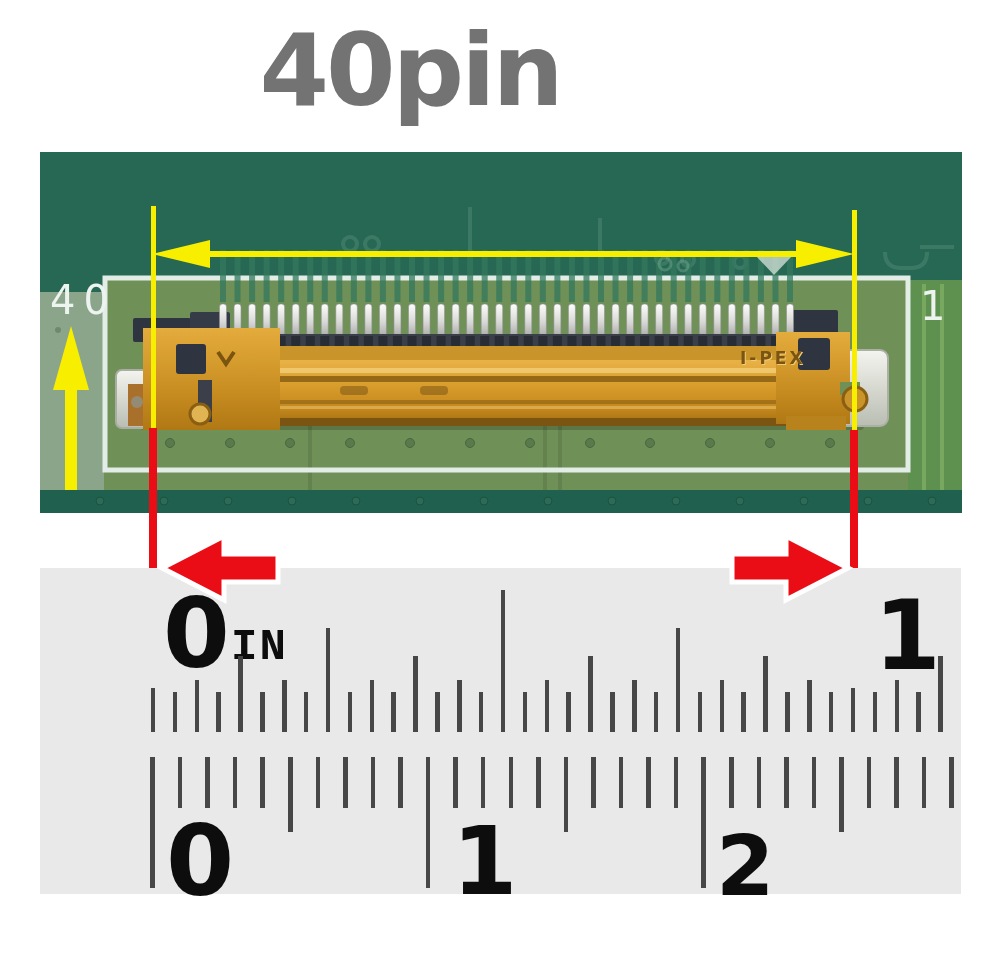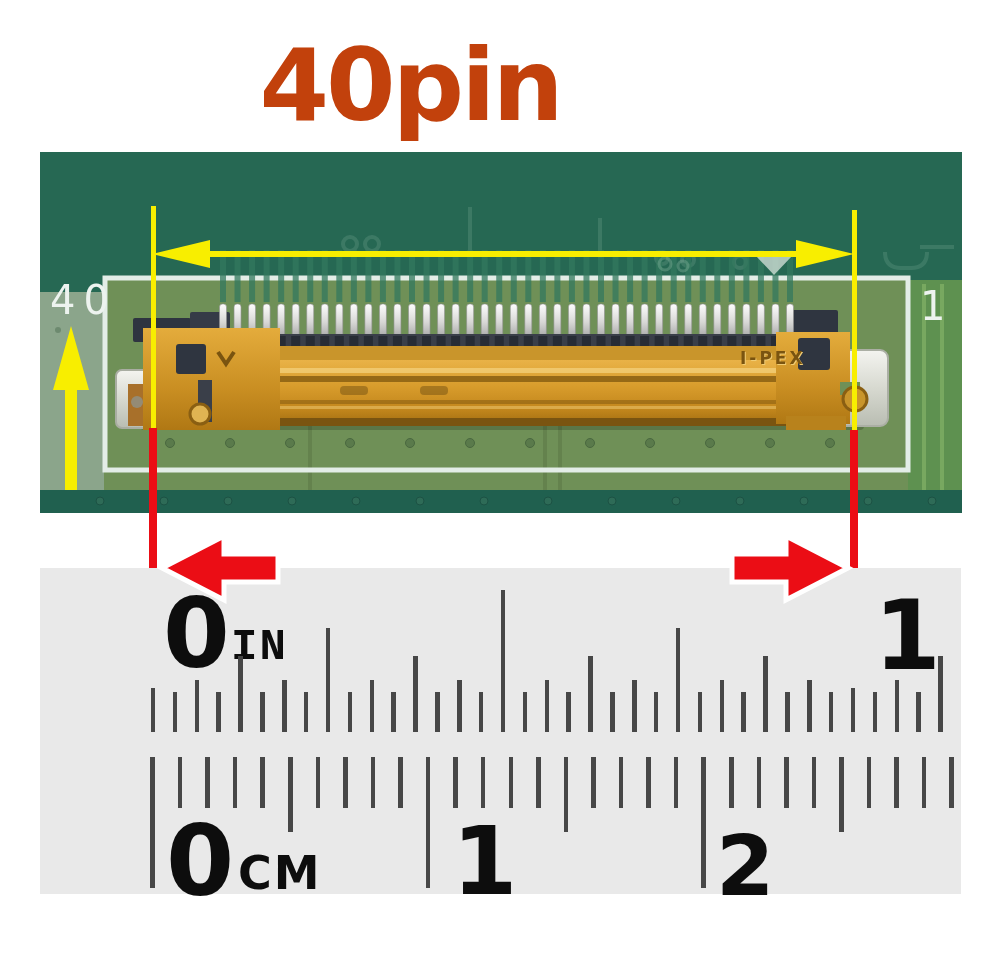--- a/index.html
+++ b/index.html
@@ -1,20 +1,20 @@
 <!DOCTYPE html>
 <html style="--yellow: #F8EE00; --red: #EB0D15; --ruler-bg: #E9E9E9; --tick: #474747;"><head>
 <meta charset="utf-8">
 <style>
   html,body{margin:0;padding:0;background:#fff;}
   #stage{position:relative;width:1000px;height:958px;background:#fff;overflow:hidden;
          font-family:"DejaVu Sans","Liberation Sans",sans-serif;}
   .abs{position:absolute;}
-  #page-title{top:33px;left:0;width:820px;text-align:center;
-    font-size:100px;font-weight:bold;color:#c2410c;letter-spacing:-3px;line-height:1.05;}
+  #page-title{top:18px;left:0;width:820px;text-align:center;
+    font-size:100px;font-weight:bold;color:#737373;letter-spacing:-3px;line-height:1.05;}
   #dim-label{top:168px;left:40px;width:922px;text-align:center;
     font-size:66px;font-weight:bold;color:var(--yellow);letter-spacing:-1px;line-height:1;}
   .vline-yellow{width:5px;background:var(--yellow);}
   .vline-red{width:8px;background:var(--red);}
   #ruler{left:40px;top:568px;width:921px;height:326px;background:var(--ruler-bg);}
   .tick{position:absolute;width:4.5px;background:var(--tick);}
   .ruler-num{position:absolute;color:#0d0d0d;font-weight:bold;line-height:1;}
   .num-big{font-size:96px;}
   .num-unit{font-size:44px;letter-spacing:2px;}
   svg text{font-family:"DejaVu Sans","Liberation Sans",sans-serif;}
@@ -300,21 +300,20 @@
   <div class="abs vline-yellow" style="left:151px;top:206px;height:222px;"></div>
   <div class="abs vline-yellow" style="left:852px;top:210px;height:220px;"></div>
   <div class="abs vline-red" style="left:149px;top:428px;height:262px;"></div>
   <div class="abs vline-red" style="left:850px;top:430px;height:258px;"></div>
 
   <div class="abs" id="ruler">
     <div class="ruler-num num-big" style="left:123px;top:18px;">0</div>
     <div class="ruler-num num-unit" style="left:191px;top:57px;font-family:Liberation Mono, monospace;">IN</div>
     <div class="ruler-num num-big" style="left:834px;top:20px;">1</div>
     <div class="ruler-num" style="left:126px;top:244px;font-size:98px;">0</div>
-    <div class="ruler-num num-unit" style="left:198px;top:282px;font-size:46px;">CM</div>
     <div class="ruler-num" style="left:412px;top:247px;font-size:94px;">1</div>
     <div class="ruler-num" style="left:676px;top:256px;font-size:84px;">2</div>
   <div class="tick" style="left: 110.75px; top: 120px; height: 44px;"></div>
       <div class="tick" style="left: 132.625px; top: 124px; height: 40px;"></div>
       <div class="tick" style="left: 154.5px; top: 112px; height: 52px;"></div>
       <div class="tick" style="left: 176.375px; top: 124px; height: 40px;"></div>
       <div class="tick" style="left: 198.25px; top: 88px; height: 76px;"></div>
       <div class="tick" style="left: 220.125px; top: 124px; height: 40px;"></div>
       <div class="tick" style="left: 242px; top: 112px; height: 52px;"></div>
       <div class="tick" style="left: 263.875px; top: 124px; height: 40px;"></div>

